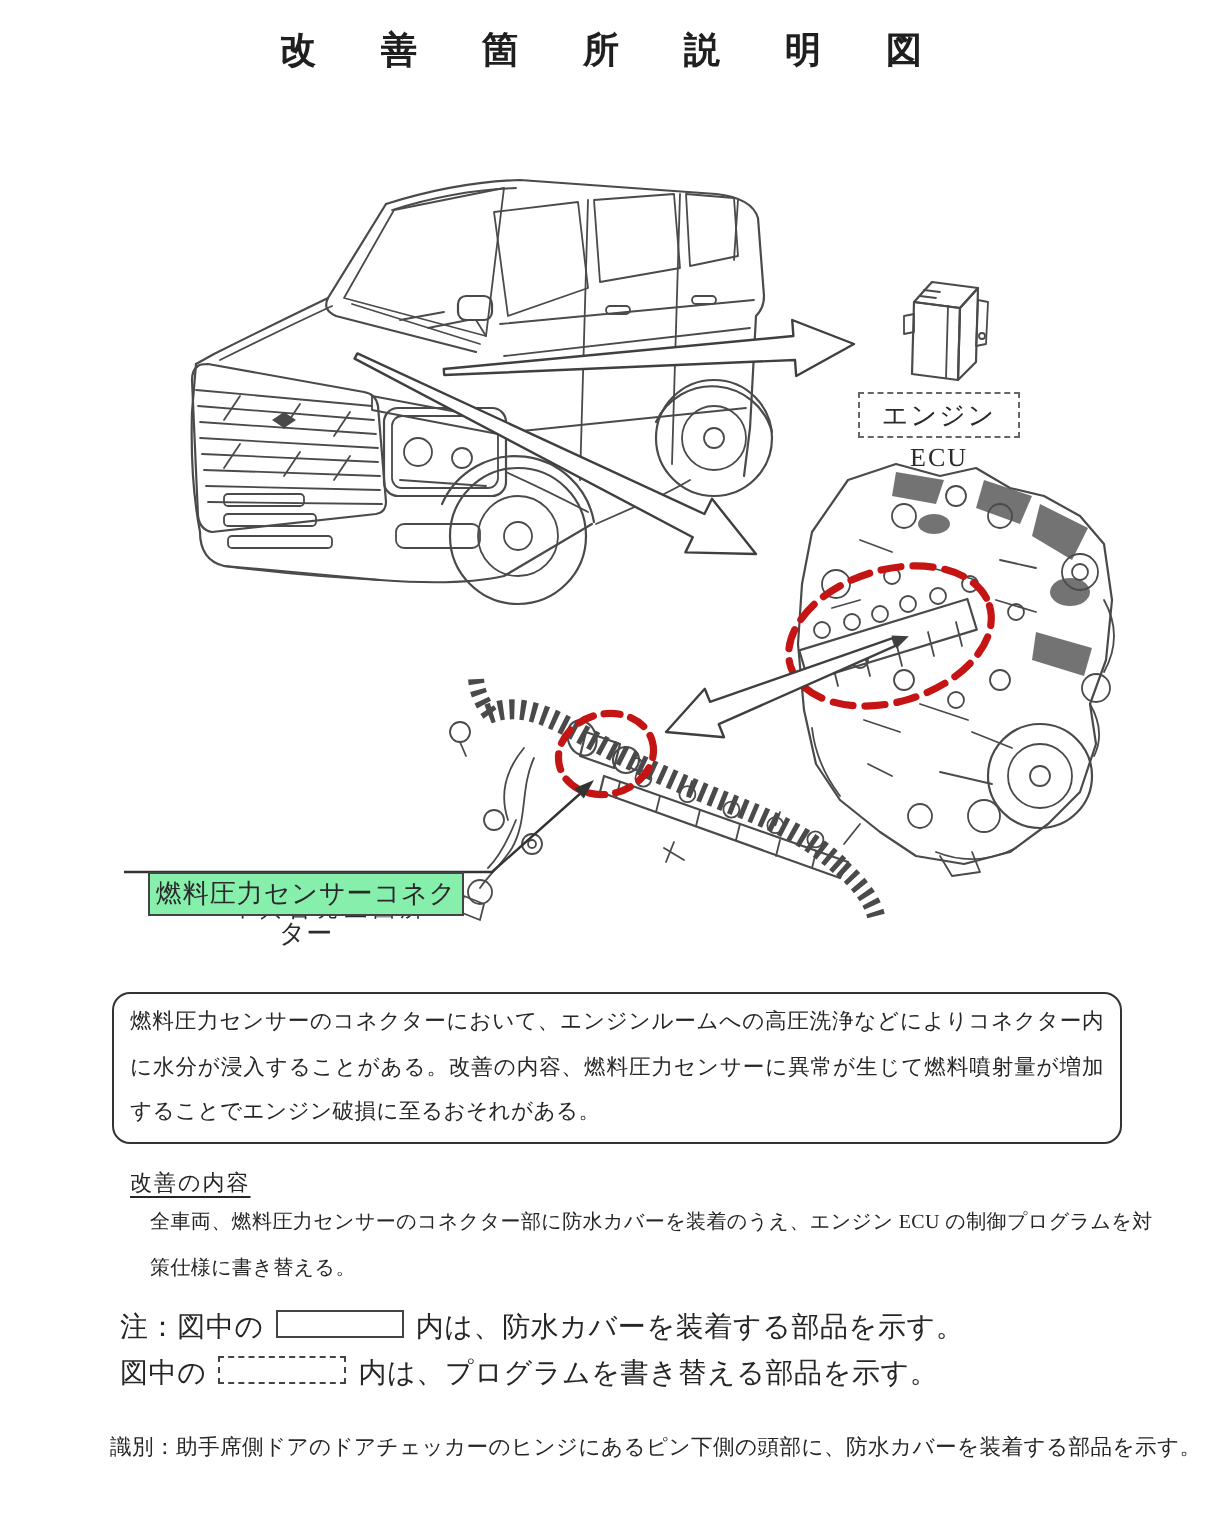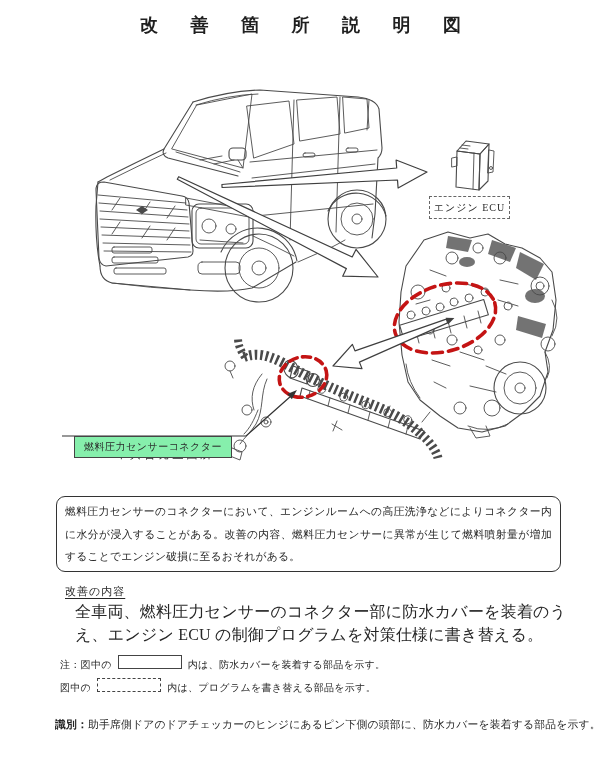--- a/index.html
+++ b/index.html
@@ -7,39 +7,39 @@
         font-family:"Liberation Serif","DejaVu Serif",serif;color:#262626;}
   .abs{position:absolute;}
   #title{top:13px;left:0;width:610px;text-align:center;font-size:18px;font-weight:600;
          letter-spacing:9px;word-spacing:10px;color:#1f1f1f;}
   svg{position:absolute;left:0;top:0;}
   .ln{stroke:#4a4a4a;fill:none;stroke-width:1.1;stroke-linejoin:round;stroke-linecap:round;}
   .ln2{stroke:#4a4a4a;fill:none;stroke-width:0.9;stroke-linejoin:round;stroke-linecap:round;}
   .fillg{fill:#5a5a5a;stroke:none;opacity:.85;}
   .arrow{fill:#ffffff;stroke:#3f3f3f;stroke-width:1.2;stroke-linejoin:round;}
   .red-dash{fill:none;stroke:#c41414;stroke-width:3.6;stroke-linecap:round;}
-  .lbl{font-size:10px;letter-spacing:1px;color:#2a2a2a;}
+  .lbl{font-size:13px;letter-spacing:1px;color:#2a2a2a;}
   #ecu-label{top:196px;left:429px;width:79px;height:21px;border:1px dashed #666;
              text-align:center;line-height:21px;background:#fff;}
   #defect-label{top:411px;left:116px;letter-spacing:2.5px;font-size:11.5px;margin-top:36px;}
   #connector-label{top:436px;left:74px;width:156px;height:20px;border:1.2px solid #444;
                    text-align:center;line-height:20px;background:#86efac;letter-spacing:.5px;}
   #problem-box{top:496px;left:56px;width:487px;padding:3px 8px;border:1.4px solid #333;
                border-radius:9px;font-size:10.8px;line-height:22.5px;letter-spacing:.2px;
                text-align:justify;}
   #improve-heading{top:584px;left:65px;font-size:11px;letter-spacing:1px;
                    text-decoration:underline;text-underline-offset:3px;}
-  #improve-body{top:601px;left:75px;width:505px;font-size:16px;line-height:22.5px;letter-spacing:.2px;}
-  .note-row{font-size:10px;letter-spacing:.3px;white-space:nowrap;}
+  #improve-body{top:601px;left:75px;width:505px;font-size:10px;line-height:22.5px;letter-spacing:.2px;}
+  .note-row{font-size:14px;letter-spacing:.3px;white-space:nowrap;}
   .inline-box{display:inline-block;width:62px;height:12px;vertical-align:-1px;margin:0 6px;background:#fff;}
   .inline-box.solid{border:1px solid #444;}
   .inline-box.dashed{border:1px dashed #444;}
   #ident{top:712px;left:55px;width:513px;font-size:10.8px;line-height:24px;letter-spacing:.2px;
          padding-left:34px;text-indent:-34px;}
-  #ident b{font-weight:700;margin-top:46px;}
+  #ident b{font-weight:400;margin-top:46px;}
 </style>
 </head>
 <body>
 
 <div id="page">
 
   <div class="abs" id="title">改 善 箇 所 説 明 図</div>
 
   <svg width="610" height="520" viewBox="0 0 610 520">
 

